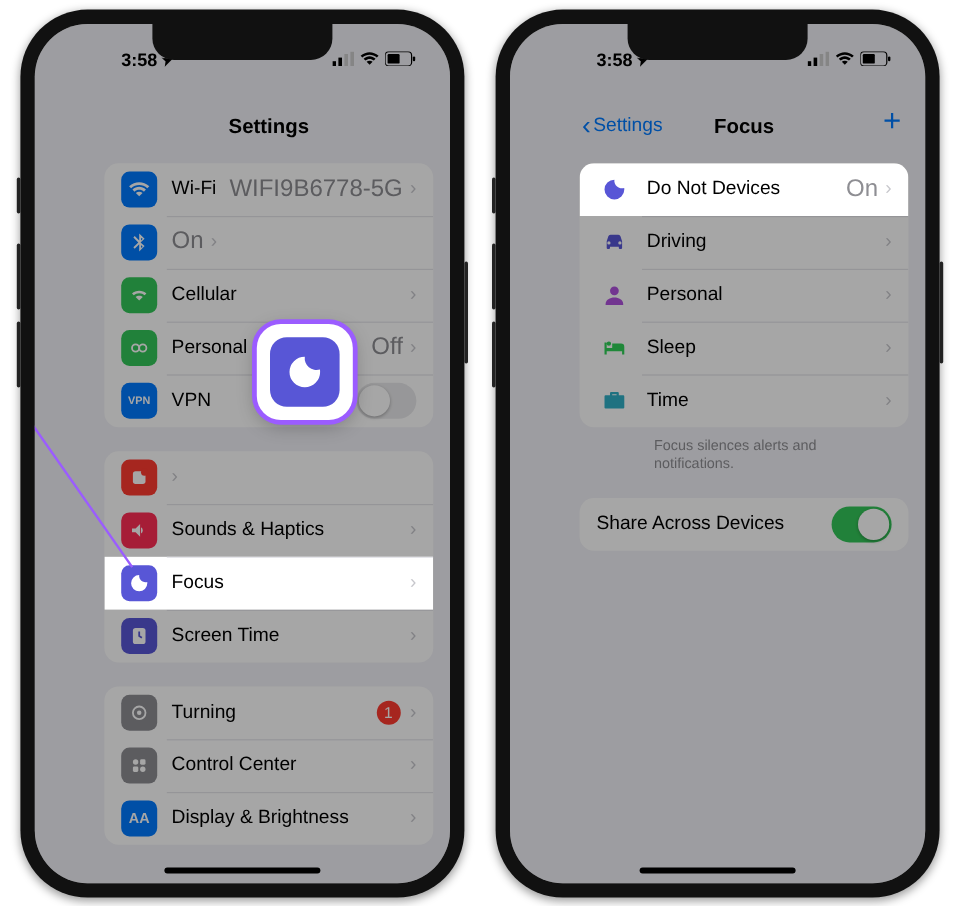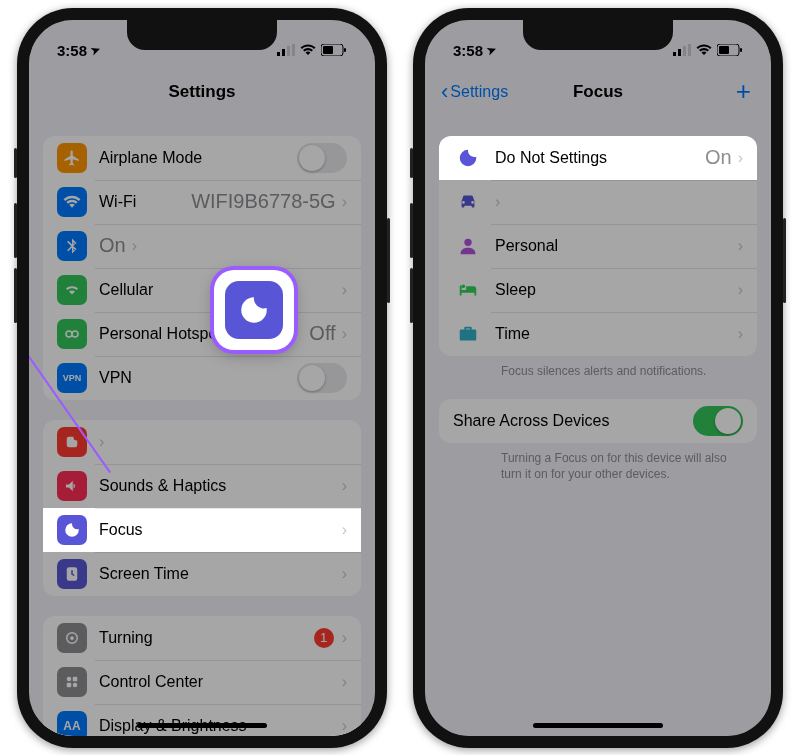--- a/index.html
+++ b/index.html
@@ -2,21 +2,21 @@
 <html><head>
 <meta charset="utf-8">
 <style>
 * { box-sizing: border-box; margin: 0; padding: 0; font-family: -apple-system, "Helvetica Neue", Arial, sans-serif; }
 body { background: #fff; width: 800px; height: 755px; display: flex; justify-content: space-around; align-items: center; padding: 4px; }
 .phone {
   width: 370px; height: 740px; background: #111; border-radius: 56px; padding: 12px;
   position: relative; box-shadow: 0 2px 8px rgba(0,0,0,0.4);
 }
 .screen {
-  width: 100%; height: 100%; background: #f2f2f7; border-radius: 44px; overflow: hidden; position: relative;
+  width: 100%; height: 100%; background: #f2f2f7; border-radius: 44px; overflow: hidden; position: relative; padding-left: 44px;
 }
 .dimmer { position: absolute; inset: 0; background: rgba(0,0,0,0.35); pointer-events: none; z-index: 5; }
 .notch {
   position: absolute; top: 0; left: 50%; transform: translateX(-50%);
   width: 150px; height: 30px; background: #111; border-radius: 0 0 18px 18px; z-index: 20;
 }
 .home-indicator {
   position: absolute; bottom: 8px; left: 50%; transform: translateX(-50%);
   width: 130px; height: 5px; background: #000; border-radius: 3px; z-index: 20;
 }
@@ -28,21 +28,21 @@
 
 .status-bar {
   height: 48px; display: flex; justify-content: space-between; align-items: center;
   padding: 14px 28px 0 28px; font-size: 15px; font-weight: 600; color: #000;
 }
 .status-left { display:flex; align-items:center; gap:4px; }
 .status-right { display:flex; align-items:center; gap:5px; }
 .status-right svg, .status-right .sig { display:inline-block; }
 
 .nav-bar {
-  height: 48px; display: flex; align-items: center; justify-content: center; position: relative;
+  height: 48px; display: flex; align-items: flex-end; justify-content: center; position: relative;
 }
 .nav-title { font-size: 17px; font-weight: 600; color: #000; }
 .nav-left { position: absolute; left: 16px; display:flex; align-items:center; color:#007aff; font-size:16px; }
 .nav-left .chev { font-size:22px; margin-right:2px; line-height:1; }
 .nav-right { position: absolute; right: 20px; color:#007aff; font-size:26px; font-weight:300; }
 
 .section { margin: 20px 14px 0 14px; background:#fff; border-radius:12px; overflow:hidden; }
 .row {
   display:flex; align-items:center; height:44px; padding:0 14px 0 14px; position:relative;
 }
@@ -122,31 +122,20 @@
         </span>
       </div>
     </div>
 
     <div class="nav-bar">
       <span class="nav-title">Settings</span>
     </div>
 
     <div class="section">
       <div class="row">
-        <div class="icon-box" style="background:#ff9500">
-            <svg width="18" height="18" viewBox="0 0 24 24">
-              <path fill="#fff" d="M21 16v-2l-8-5V3.5a1.5 1.5 0 0 0-3 0V9l-8 5v2l8-2.5V19l-2 1.5V22l3.5-1 3.5 1v-1.5L13 19v-5.5l8 2.5z"></path>
-            </svg>
-          </div>
-        <span class="label">Airplane Mode</span>
-        <div class="toggle">
-            <div class="knob"></div>
-          </div>
-      </div>
-      <div class="row">
         <div class="icon-box" style="background:#007aff">
             <svg width="18" height="18" viewBox="0 0 16 12">
               <path d="M8 11 L5.5 8.5 C7 7.2 9 7.2 10.5 8.5 Z M3 6 C6 3.2 10 3.2 13 6 L11.5 7.5 C9.5 5.7 6.5 5.7 4.5 7.5 Z M0.5 3.5 C5 -0.5 11 -0.5 15.5 3.5 L14 5 C10.5 1.8 5.5 1.8 2 5 Z" fill="#fff"></path>
             </svg>
           </div>
         <span class="label">Wi-Fi</span>
         <span class="value">WIFI9B6778-5G</span>
         <span class="chevron">›</span>
       </div>
       <div class="row">
@@ -326,30 +315,31 @@
       </div>
     </div>
 
     <div class="section" style="position:relative;">
       <div class="row hl">
         <div class="ficon">
             <svg width="22" height="22" viewBox="0 0 24 24">
               <path fill="#5856d6" d="M12 3a9 9 0 1 0 9 9c0-.5 0-1-.1-1.4A7 7 0 0 1 12 3z"></path>
             </svg>
           </div>
-        <span class="label">Do Not Settings</span>
+        <span class="label">Do Not Devices</span>
         <span class="value">On</span>
         <span class="chevron">›</span>
       </div>
       <div class="row">
         <div class="ficon">
             <svg width="22" height="22" viewBox="0 0 24 24">
               <path fill="#5856d6" d="M5 11l1.5-4.5A2 2 0 0 1 8.4 5h7.2a2 2 0 0 1 1.9 1.5L19 11v6a1 1 0 0 1-1 1h-1a1 1 0 0 1-1-1v-1H8v1a1 1 0 0 1-1 1H6a1 1 0 0 1-1-1v-6zm2 3a1.5 1.5 0 1 0 0-3 1.5 1.5 0 0 0 0 3zm10 0a1.5 1.5 0 1 0 0-3 1.5 1.5 0 0 0 0 3z"></path>
             </svg>
           </div>
+        <span class="label">Driving</span>
         <span class="chevron">›</span>
       </div>
       <div class="row">
         <div class="ficon">
             <svg width="22" height="22" viewBox="0 0 24 24">
               <circle cx="12" cy="8" r="4" fill="#af52de"></circle>
               <path fill="#af52de" d="M4 20c0-4 4-6 8-6s8 2 8 6v1H4v-1z"></path>
             </svg>
           </div>
         <span class="label">Personal</span>
@@ -379,18 +369,17 @@
 
     <div class="section">
       <div class="share-row">
         <span class="label">Share Across Devices</span>
         <div class="toggle on">
             <div class="knob"></div>
           </div>
       </div>
     </div>
 
-    <div class="footer-text">Turning a Focus on for this device will also turn it on for your other devices.</div>
 
     <div class="dimmer"></div>
     <div class="home-indicator"></div>
   </div>
 </div>
 
 </body></html>

